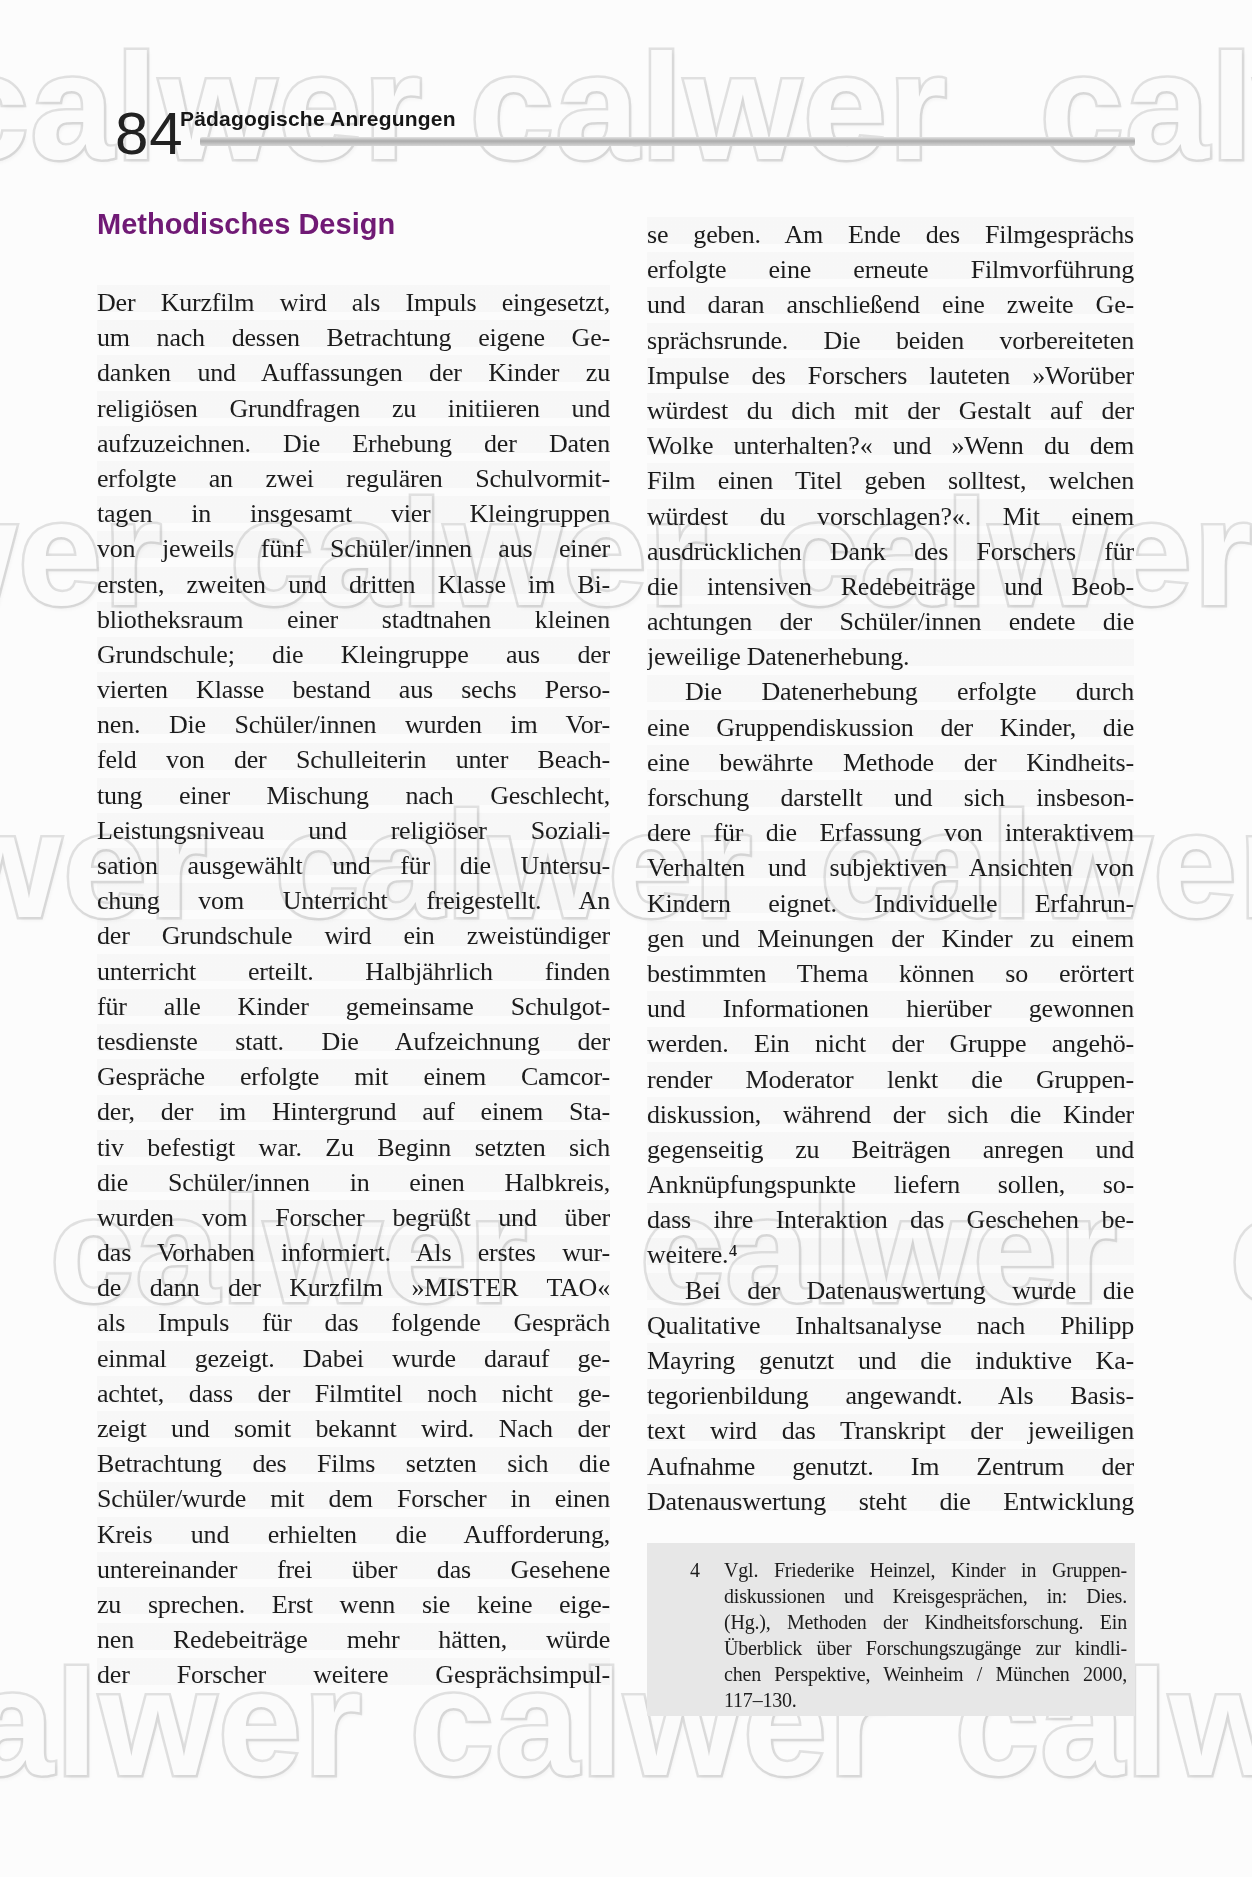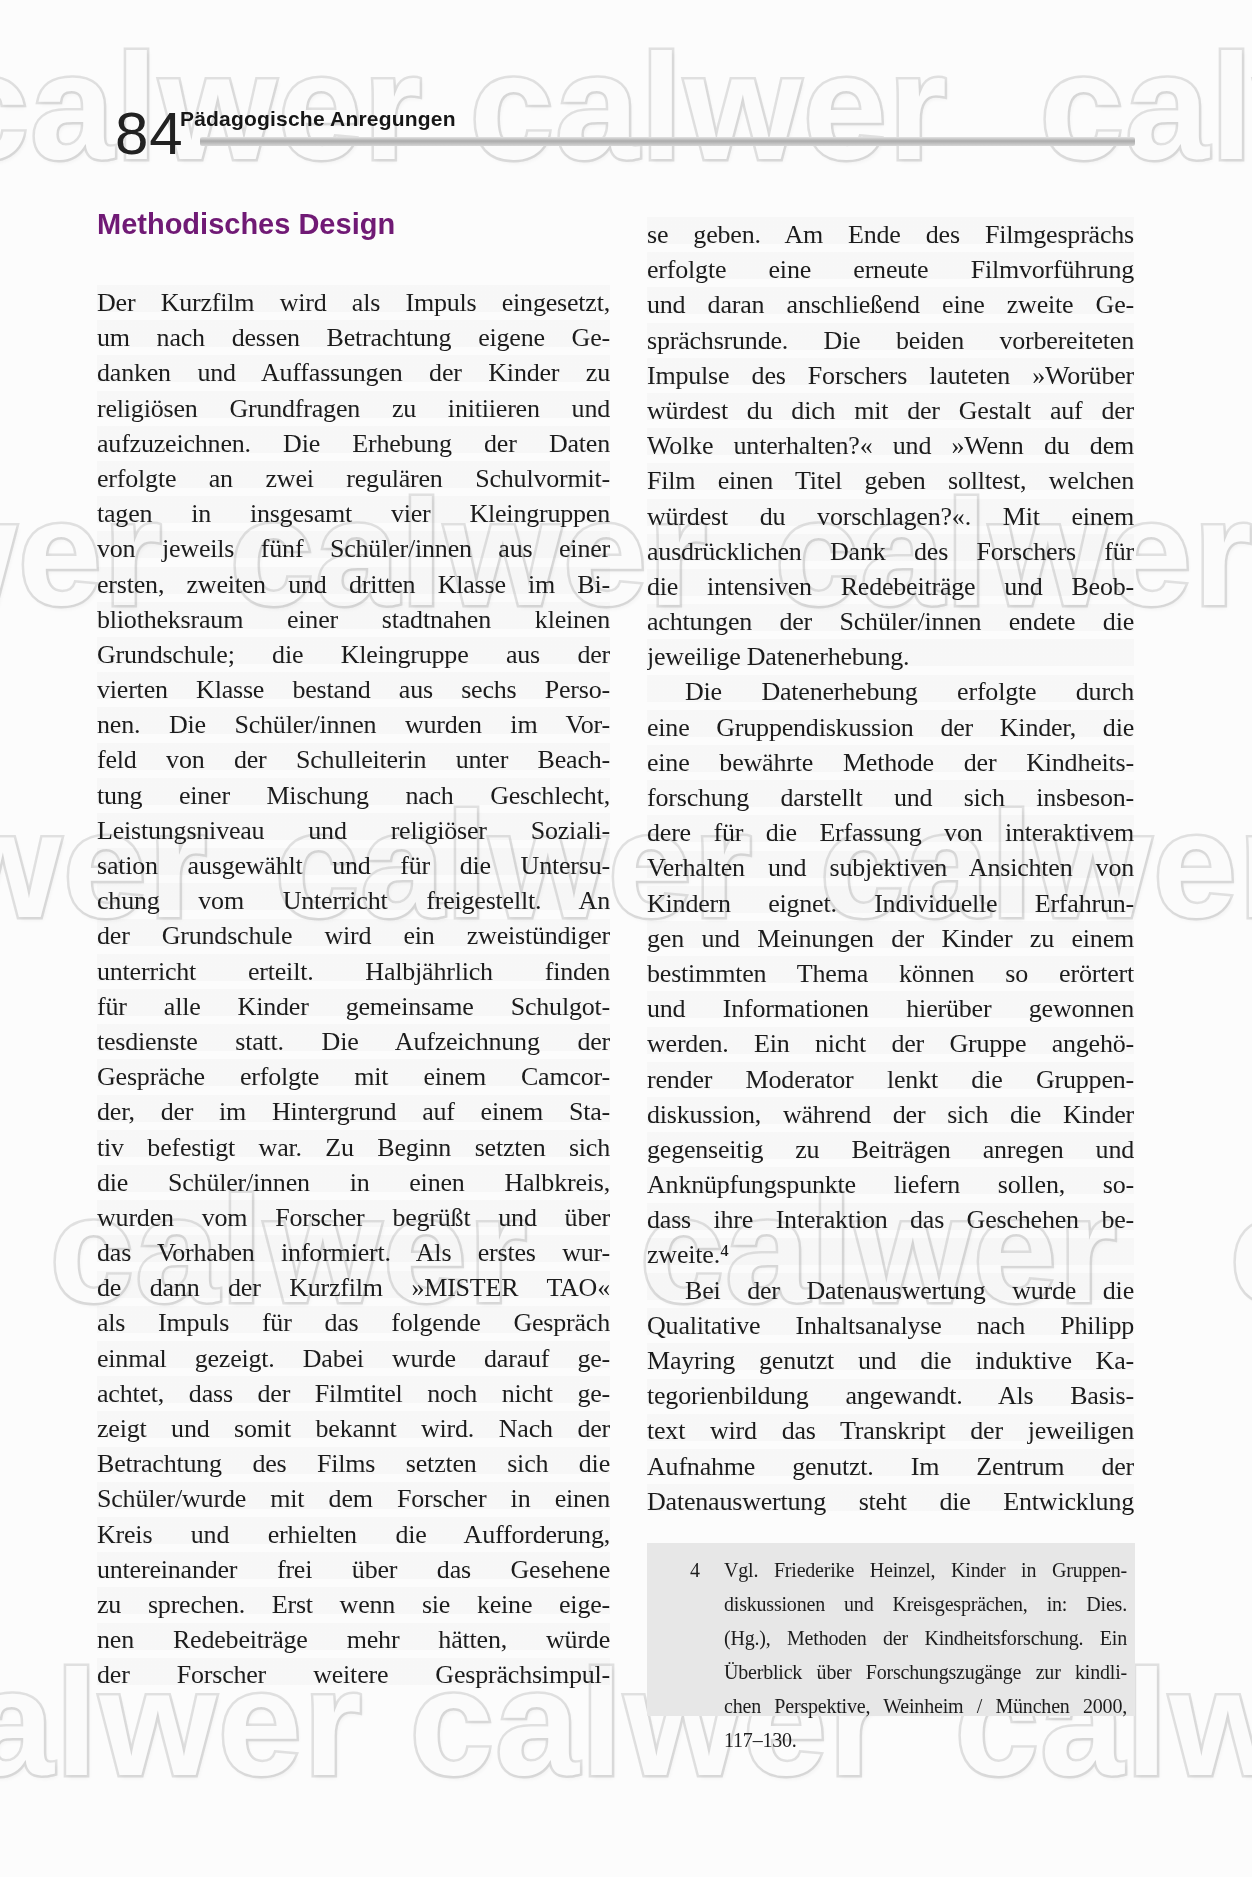--- a/index.html
+++ b/index.html
@@ -74,21 +74,21 @@
     background:var(--footnote-box-color,#e7e7e7);
     box-sizing:border-box;
     padding:14px 8px 0 43px;
     font-size:20px;letter-spacing:-0.2px;
   }
   .fn-line{
     height:26px;line-height:26px;
     text-align:justify;text-align-last:justify;
     overflow:hidden;
   }
-  .fn-line.cont{padding-left:34px;margin-top:8px;}
+  .fn-line.cont{padding-left:34px;}
   .fn-line.end{text-align-last:left;}
   .fn-num{display:inline-block;width:34px;}
 </style>
 </head>
 <body>
 
 <div class="page">
   <div class="watermark-layer" id="wm-layer">
       <span class="wm" style="left: -55px; top: 32px;">calwer</span>
       <span class="wm" style="left: 470px; top: 32px;">calwer</span>
@@ -176,21 +176,21 @@
         <div class="line">Kindern eignet. Individuelle Erfahrun-</div>
         <div class="line">gen und Meinungen der Kinder zu einem</div>
         <div class="line">bestimmten Thema können so erörtert</div>
         <div class="line">und Informationen hierüber gewonnen</div>
         <div class="line">werden. Ein nicht der Gruppe angehö-</div>
         <div class="line">render Moderator lenkt die Gruppen-</div>
         <div class="line">diskussion, während der sich die Kinder</div>
         <div class="line">gegenseitig zu Beiträgen anregen und</div>
         <div class="line">Anknüpfungspunkte liefern sollen, so-</div>
         <div class="line">dass ihre Interaktion das Geschehen be-</div>
-        <div class="line end">zweite.⁴</div>
+        <div class="line end">weitere.⁴</div>
         <div class="line ind">Bei der Datenauswertung wurde die</div>
         <div class="line">Qualitative Inhaltsanalyse nach Philipp</div>
         <div class="line">Mayring genutzt und die induktive Ka-</div>
         <div class="line">tegorienbildung angewandt. Als Basis-</div>
         <div class="line">text wird das Transkript der jeweiligen</div>
         <div class="line">Aufnahme genutzt. Im Zentrum der</div>
         <div class="line">Datenauswertung steht die Entwicklung</div>
       </div>
     <div class="footnote-box" id="footnote-box">
         <div class="fn-line"><span class="fn-num">4</span>Vgl. Friederike Heinzel, Kinder in Gruppen-</div>

